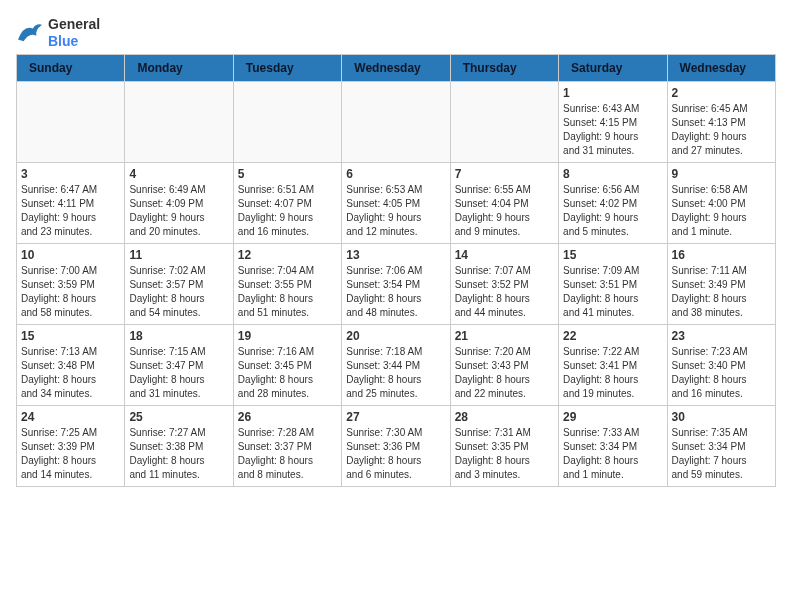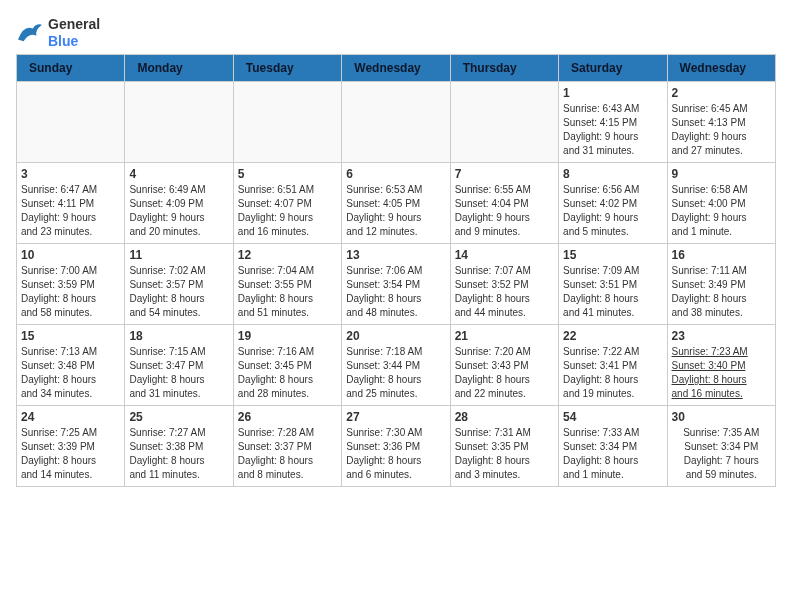--- a/index.html
+++ b/index.html
@@ -272,21 +272,21 @@
         </td>
         <td>
           <span class="day-num">22</span>
           <div class="day-info" style="white-space: pre-line;">Sunrise: 7:22 AM
 Sunset: 3:41 PM
 Daylight: 8 hours
 and 19 minutes.</div>
         </td>
         <td>
           <span class="day-num">23</span>
-          <div class="day-info" style="white-space: pre-line; text-decoration: underline;">Sunrise: 7:23 AM
+          <div class="day-info" style="white-space: pre-line;">Sunrise: 7:23 AM
 Sunset: 3:40 PM
 Daylight: 8 hours
 and 16 minutes.</div>
         </td>
       </tr>
       <tr>
         <td>
           <span class="day-num">24</span>
           <div class="day-info" style="white-space: pre-line;">Sunrise: 7:25 AM
 Sunset: 3:39 PM
@@ -315,28 +315,28 @@
 and 6 minutes.</div>
         </td>
         <td>
           <span class="day-num">28</span>
           <div class="day-info" style="white-space: pre-line;">Sunrise: 7:31 AM
 Sunset: 3:35 PM
 Daylight: 8 hours
 and 3 minutes.</div>
         </td>
         <td>
-          <span class="day-num">54</span>
+          <span class="day-num">29</span>
           <div class="day-info" style="white-space: pre-line;">Sunrise: 7:33 AM
 Sunset: 3:34 PM
 Daylight: 8 hours
 and 1 minute.</div>
         </td>
         <td>
           <span class="day-num">30</span>
-          <div class="day-info" style="white-space: pre-line; text-align: center;">Sunrise: 7:35 AM
+          <div class="day-info" style="white-space: pre-line;">Sunrise: 7:35 AM
 Sunset: 3:34 PM
 Daylight: 7 hours
 and 59 minutes.</div>
         </td>
       </tr>
     </tbody>
 </table>
 
 </body></html>

